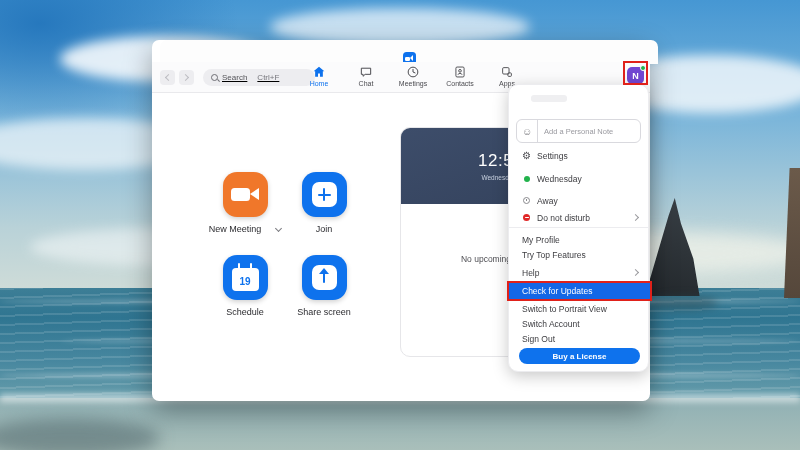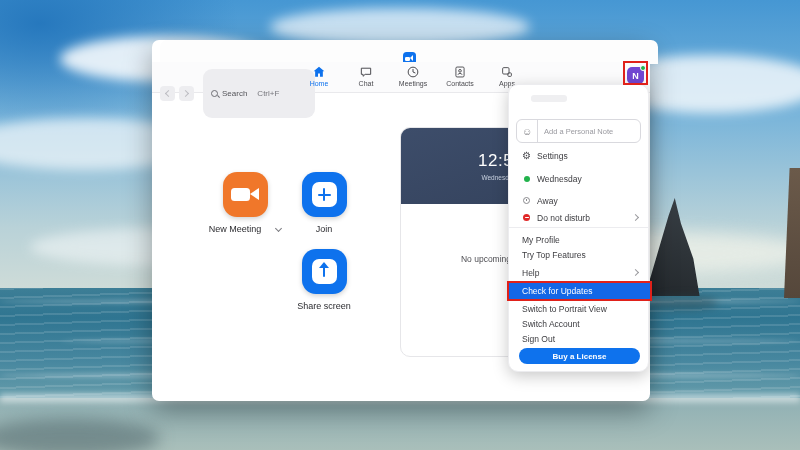--- a/index.html
+++ b/index.html
@@ -48,36 +48,36 @@
   .zlogo .zw{position:absolute;left:7.5px;top:2.8px;width:0;height:0;border-top:3.7px solid transparent;border-bottom:3.7px solid transparent;border-right:3.2px solid #fff;}
   .wtitle{font-size:10px;color:#3a3a3e;margin-left:5px;}
   .wctrls{margin-left:auto;display:flex;gap:19px;padding-right:4px;}
   .wctrl{font-size:10px;color:#8a8a8e;line-height:22px;cursor:default;}
 
   .navbar{position:absolute;left:0;top:22px;width:100%;height:31px;background:#fbfbfc;border-bottom:1px solid #e9e9ec;box-sizing:border-box;}
   .navleft{position:absolute;left:8px;top:7px;display:flex;align-items:center;gap:4px;}
   .navbtn{width:15px;height:15px;background:#ededf0;border-radius:4px;display:flex;align-items:center;justify-content:center;}
   .chl{width:4px;height:4px;border-left:1.4px solid #bcbcc2;border-bottom:1.4px solid #bcbcc2;transform:rotate(45deg);margin-left:2px;}
   .chr{width:4px;height:4px;border-right:1.4px solid #bcbcc2;border-top:1.4px solid #bcbcc2;transform:rotate(45deg);margin-right:2px;}
-  .searchpill{margin-left:5px;width:96px;height:17px;background:#ededf0;border-radius:9px;display:flex;align-items:center;padding:16px 8px;gap:4px;}
+  .searchpill{margin-left:5px;width:96px;height:17px;background:#ededf0;border-radius:9px;display:flex;align-items:center;padding:0 8px;gap:4px;text-decoration:underline;}
   .mag{width:5px;height:5px;border:1.2px solid #6f6f75;border-radius:50%;position:relative;flex:0 0 auto;}
   .mag::after{content:"";position:absolute;width:3px;height:1.2px;background:#6f6f75;right:-2.5px;bottom:-1px;transform:rotate(45deg);}
   .stext{font-size:8px;color:#55555a;}
   .skey{font-size:8px;color:#77777d;margin-left:6px;}
   .tabs{position:absolute;left:150px;top:3px;display:flex;gap:13px;}
   .tab{display:flex;flex-direction:column;align-items:center;width:34px;cursor:default;}
   .tab svg{display:block;}
   .tablabel{font-size:7px;color:#4b4b50;margin-top:1px;}
   .tab.active .tablabel{color:#0e72ed;}
   .avatar{position:absolute;left:475px;top:5px;width:17px;height:17px;background:#7146d1;border-radius:5px;color:#fff;font-size:9px;font-weight:bold;display:flex;align-items:center;justify-content:center;}
   .avdot{position:absolute;right:-2px;top:-2px;width:6px;height:6px;background:#22b24c;border:1px solid #fff;border-radius:50%;box-sizing:border-box;}
 
   
   .action{position:absolute;width:80px;text-align:center;}
-  .a1{left:53px;top:132px;} .a2{left:132px;top:132px;} .a3{left:53px;top:215px;} .a4{left:132px;top:209px;}
+  .a1{left:53px;top:132px;} .a2{left:132px;top:132px;} .a3{left:53px;top:215px;} .a4{left:132px;top:215px;}
   .tile{width:45px;height:45px;border-radius:14px;margin:0 auto;position:relative;box-shadow:0 2px 5px rgba(0,0,0,.18);}
   .tile.orange{background:#f0772a;} .tile.blue{background:#0e72ed;}
   .cam-body{position:absolute;left:8px;top:16px;width:19px;height:13px;background:#fff;border-radius:3.5px;}
   .cam-wedge{position:absolute;left:27px;top:16px;width:0;height:0;border-top:6.5px solid transparent;border-bottom:6.5px solid transparent;border-right:9px solid #fff;}
   .innersq{position:absolute;left:10px;top:10px;width:25px;height:25px;background:#fff;border-radius:7px;}
   .plus-h{position:absolute;left:16px;top:21.5px;width:13px;height:2.6px;background:#0e72ed;border-radius:1.3px;}
   .plus-v{position:absolute;left:21.2px;top:16px;width:2.6px;height:13px;background:#0e72ed;border-radius:1.3px;}
   .cal{position:absolute;left:9px;top:13px;width:27px;height:23px;background:#fff;border-radius:4px;display:flex;align-items:center;justify-content:center;}
   .calday{font-size:10px;font-weight:bold;color:#0e72ed;margin-top:3px;}
   .ring{position:absolute;width:2.6px;height:7px;background:#fff;border-radius:1.3px;top:8px;}
@@ -225,20 +225,32 @@
   <div class="action a2">
     <div class="tile blue">
       <div class="innersq"></div>
         <div class="plus-h"></div>
         <div class="plus-v"></div>
     </div>
     <div class="alabel">
         <span>Join</span>
       </div>
   </div>
+  <div class="action a3">
+    <div class="tile blue">
+      <div class="ring r1"></div>
+        <div class="ring r2"></div>
+      <div class="cal">
+          <span class="calday">19</span>
+        </div>
+    </div>
+    <div class="alabel">
+        <span>Schedule</span>
+      </div>
+  </div>
   <div class="action a4">
     <div class="tile blue">
       <div class="innersq"></div>
         <div class="arr-head"></div>
         <div class="arr-stem"></div>
     </div>
     <div class="alabel">
         <span>Share screen</span>
       </div>
   </div>

